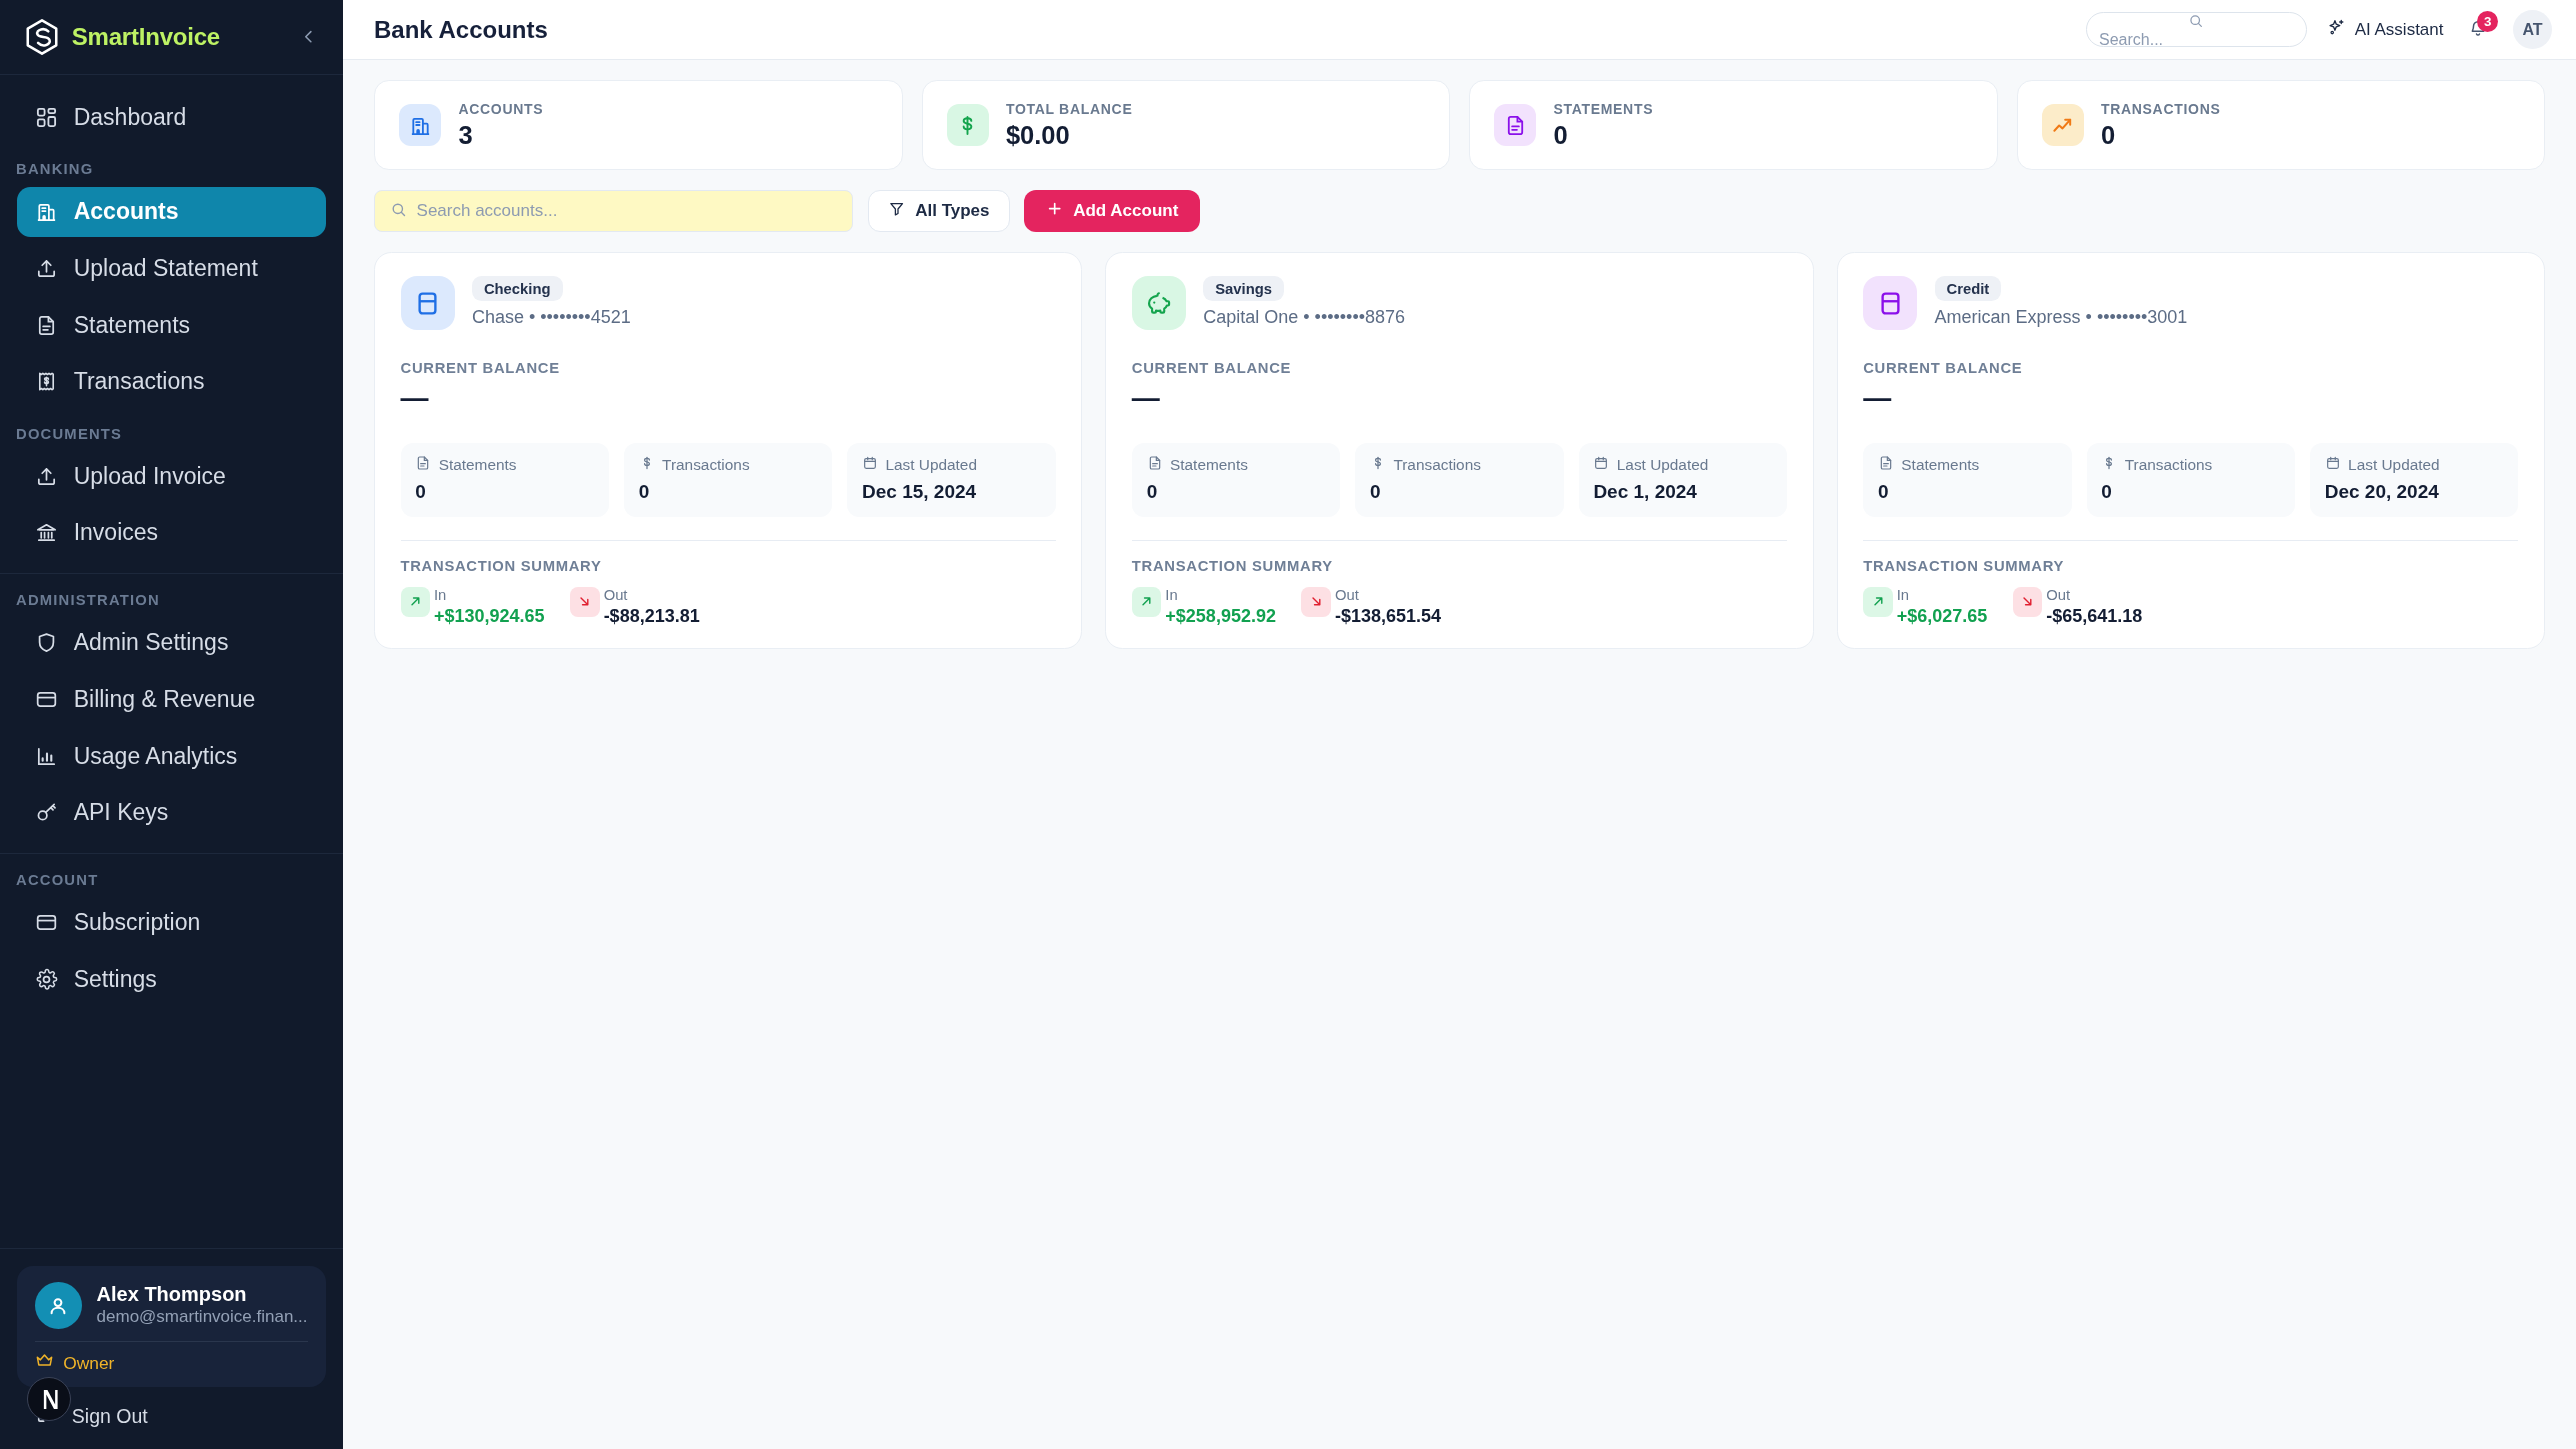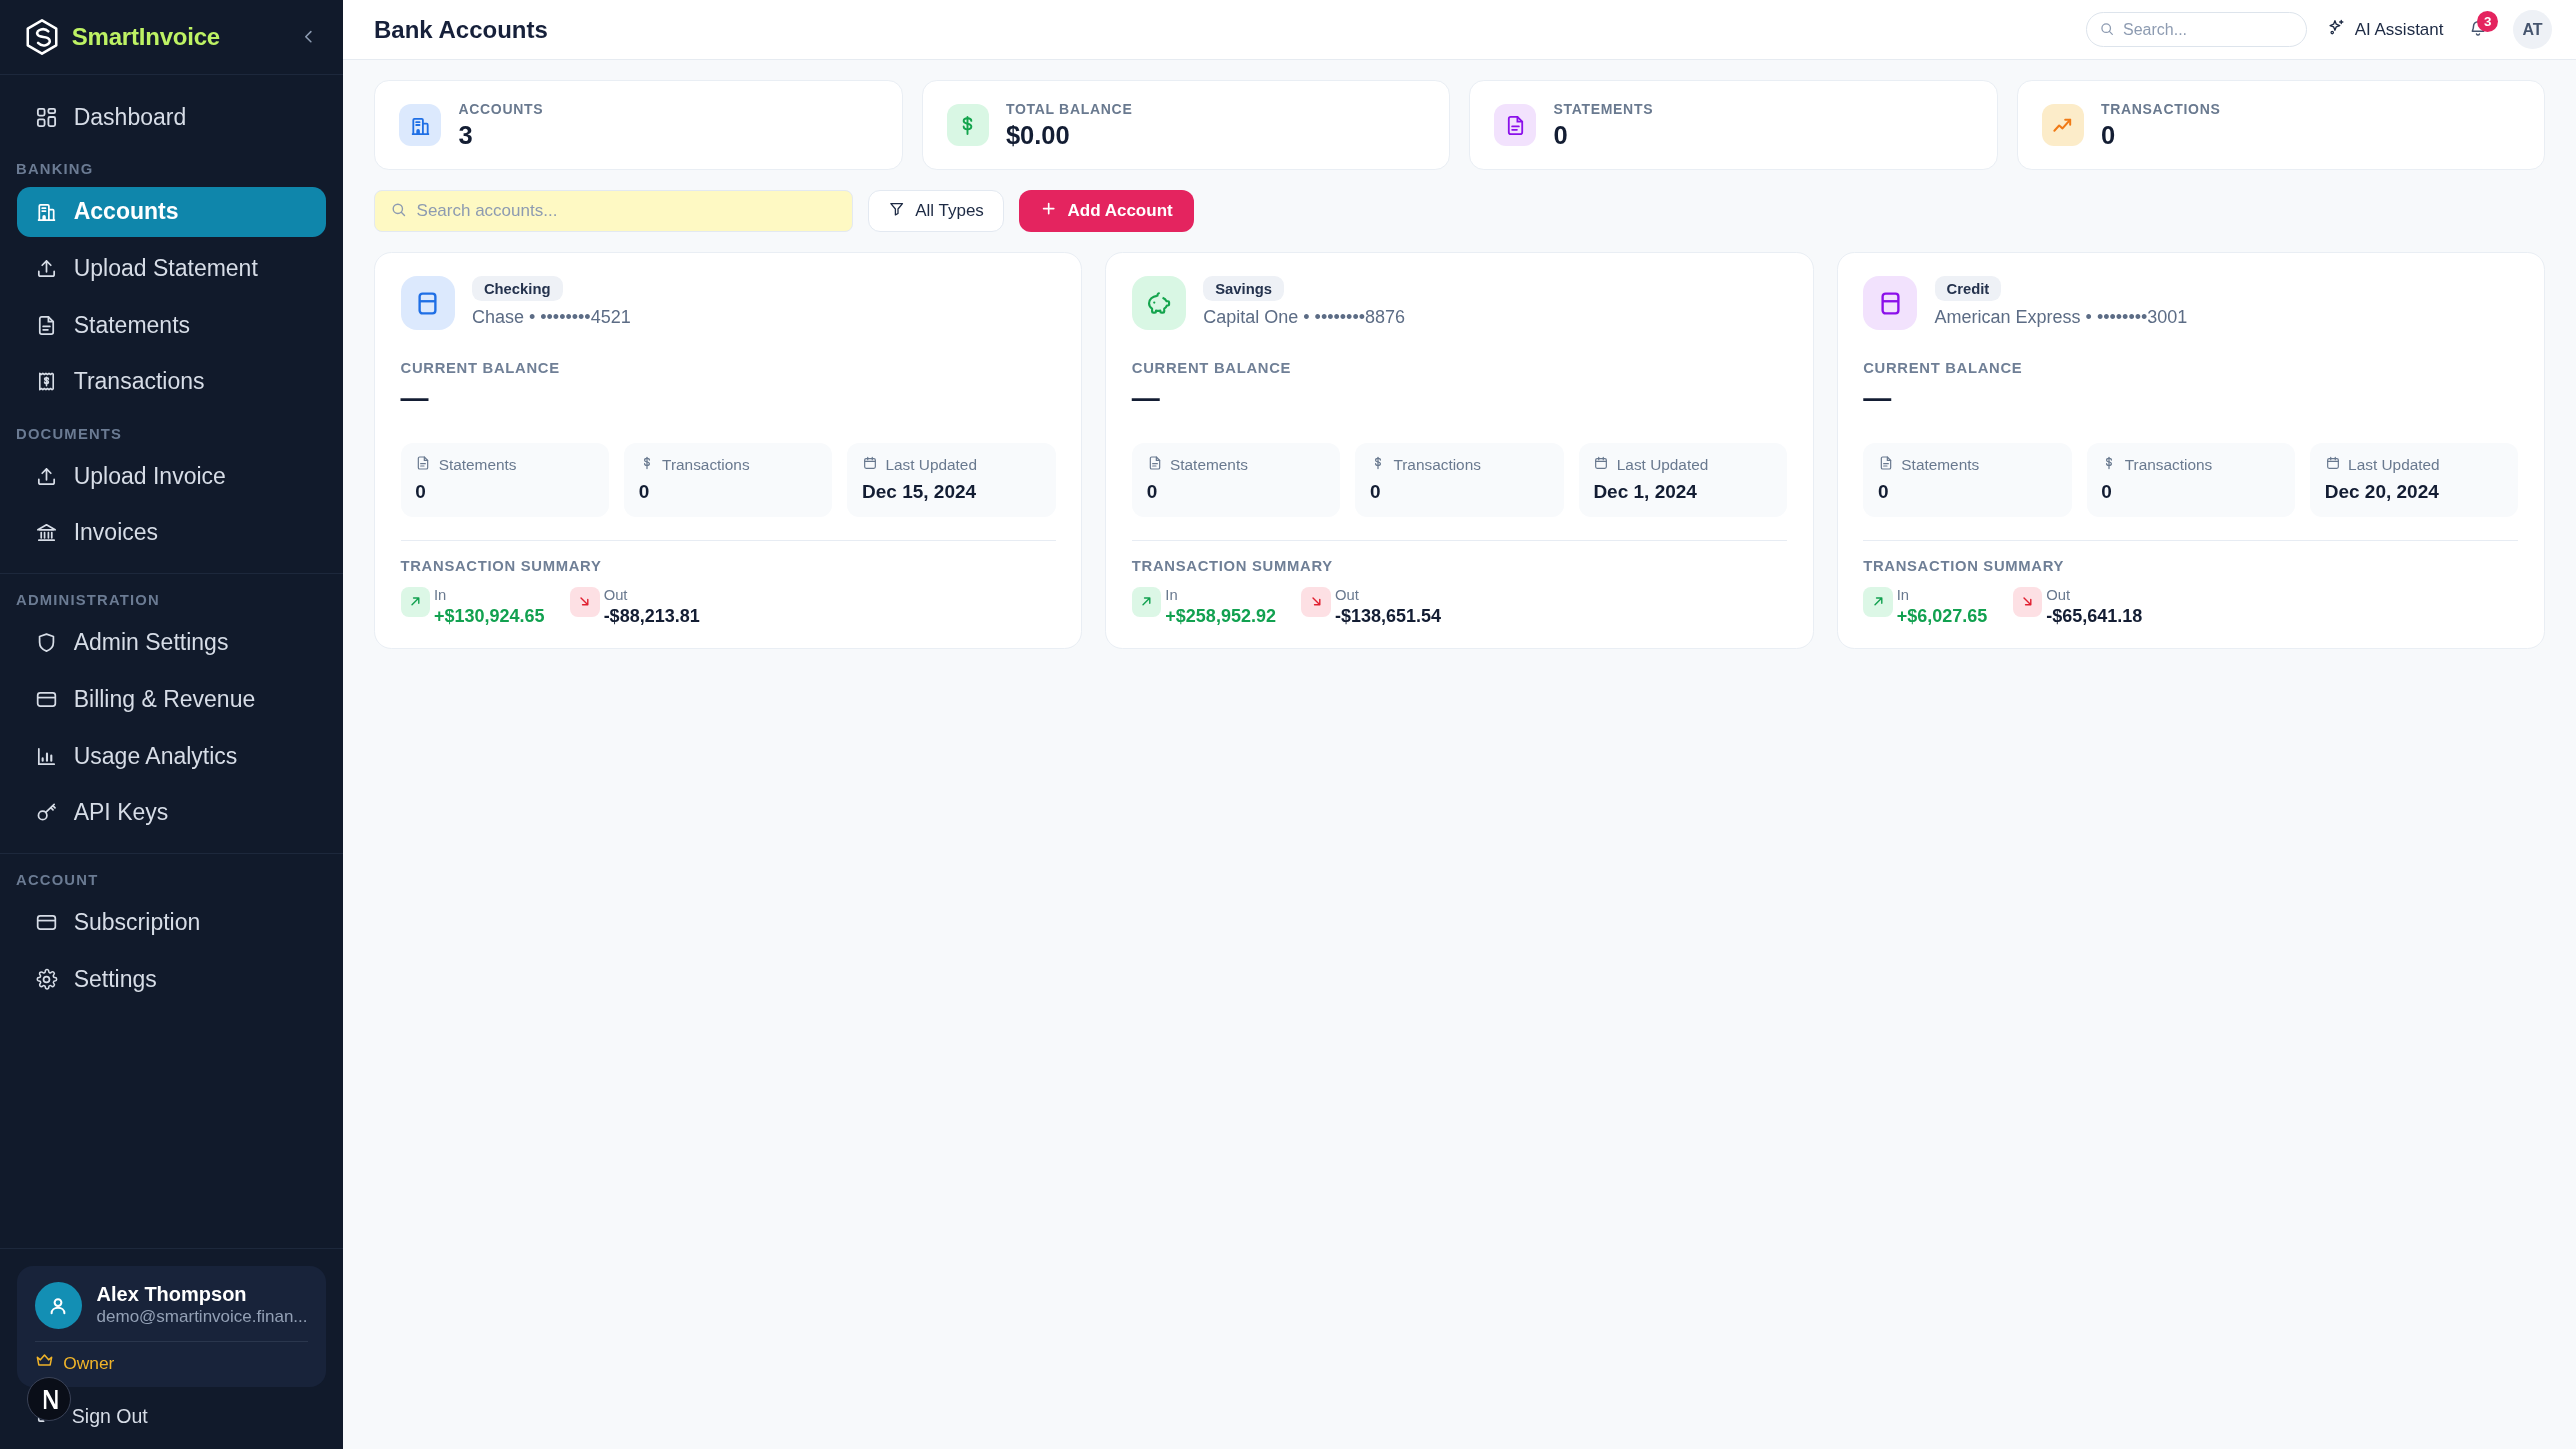--- a/index.html
+++ b/index.html
@@ -89,21 +89,21 @@
   .topbar {
     height: 60px; flex: 0 0 60px; background: #ffffff;
     border-bottom: 0.7px solid #e6ebf1;
     display: flex; align-items: center; padding: 0 24px 0 31px;
   }
   .page-title { color: #16203a; font-size: 24px; font-weight: 600; }
   .topbar-right { margin-left: auto; display: flex; align-items: center; gap: 20px; }
   .tb-search {
     width: 221px; height: 35px; border: 0.7px solid #dde4ec;
     border-radius: 17.4px; display: flex; align-items: center;
-    padding: 8px 12px; gap: 8px; background: #fff;
+    padding: 0 12px; background: #fff; flex-direction: column;
   }
   .tb-search input {
     border: none; outline: none; font-size: 16px; color: #5b6b85;
     font-family: "Liberation Sans", sans-serif; width: 100%; background: transparent;
   }
   .tb-search input::placeholder { color: #8d9bb1; }
   .tb-ai { display: flex; align-items: center; gap: 8.7px; color: #1d2a44; font-size: 17px; font-weight: 500; cursor: pointer; }
   .tb-bell { position: relative; width: 29.5px; height: 29.5px; display: flex; align-items: center; justify-content: center; cursor: pointer; }
   .tb-badge {
     position: absolute; top: -4px; right: -5.4px;
@@ -141,21 +141,21 @@
     display: flex; align-items: center; gap: 9.4px; padding: 0 14.8px;
   }
   .tl-search input {
     border: none; outline: none; background: transparent; width: 100%;
     font-size: 17px; color: #3e4d66; font-family: "Liberation Sans", sans-serif;
   }
   .tl-search input::placeholder { color: #8d9bb1; }
   .btn-filter {
     height: 42px; background: #ffffff; border: 0.7px solid #e3e9f1;
     border-radius: 12px; display: flex; align-items: center; gap: 10px;
-    padding: 0 19px; color: #1d2a44; font-size: 17px; font-weight: 400; cursor: pointer;
+    padding: 0 19px; color: #1d2a44; font-size: 17px; font-weight: 700; cursor: pointer;
   }
   .btn-add {
     height: 42px; background: #e4245f; border: none; border-radius: 12px;
     display: flex; align-items: center; gap: 10px;
     padding: 0 21.5px; color: #ffffff; font-size: 17px; font-weight: 600;
     cursor: pointer; font-family: "Liberation Sans", sans-serif;
   }
 
   
   .accounts { display: flex; gap: 23px; margin-top: 20px; }

